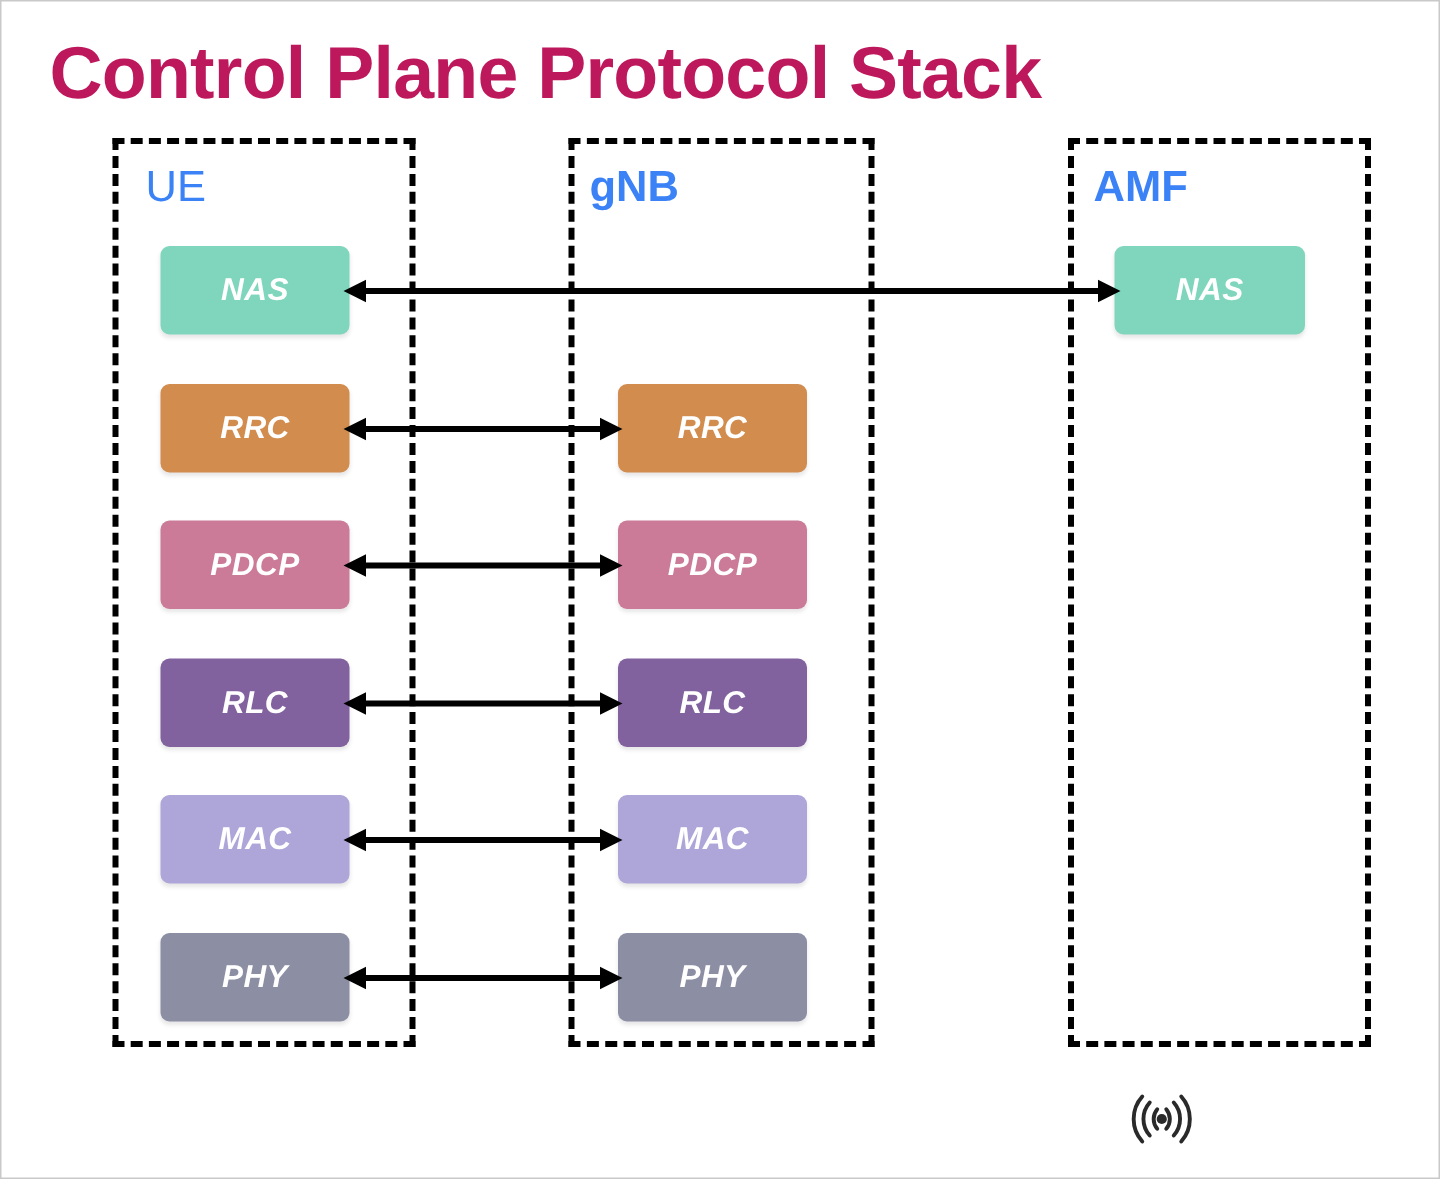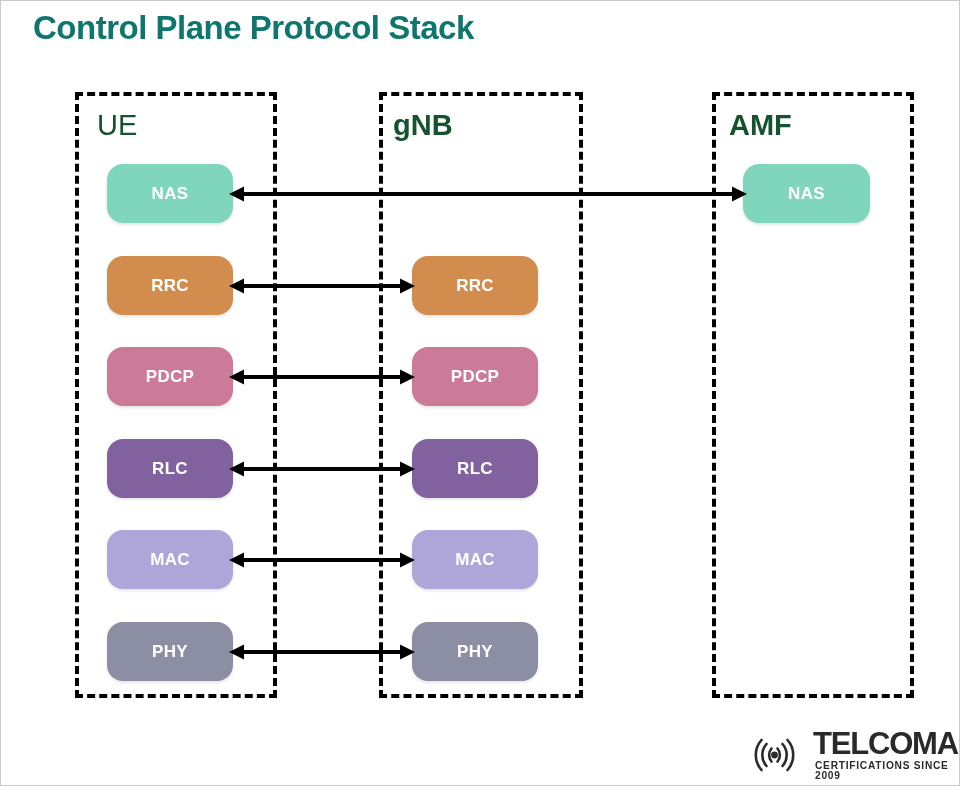--- a/index.html
+++ b/index.html
@@ -17,56 +17,57 @@
     background: #ffffff;
     border: 1px solid #c9c9c9;
     box-sizing: border-box;
     overflow: hidden;
   }
 
   
   #page-title {
     position: absolute;
     left: 32px;
-    top: 8px;
-    font-size: 33px;
-    font-weight: bold;
-    color: #0f766e;
+    top: 20px;
+    font-size: 49px;
+    font-weight: bold;
+    color: #be185d;
     letter-spacing: -0.5px;
     white-space: nowrap;
   }
 
   
   .node-container {
     position: absolute;
     border: 4px dashed #000000;
     box-sizing: border-box;
     background: transparent;
   }
   .node-label {
     position: absolute;
     font-size: 29px;
     font-weight: normal;
-    color: #14532d;
+    color: #3b82f6;
     white-space: nowrap;
   }
 
   
   .layer-box {
     position: absolute;
-    border-radius: 16px;
+    border-radius: 6px;
     display: flex;
     align-items: center;
     justify-content: center;
     color: #ffffff;
-    font-size: 17px;
+    font-size: 21px;
     font-weight: bold;
     box-sizing: border-box;
     box-shadow: 0 2px 3px rgba(0,0,0,0.10);
     letter-spacing: 0.3px;
+    font-style: italic;
   }
 
   
   .arrow {
     position: absolute;
     height: 22px;
     pointer-events: none;
   }
   .arrow svg { display: block; overflow: visible; }
 
@@ -185,19 +186,15 @@
           <path d="M24.5 11.5 A 10 10 0 0 1 24.5 24.5"></path>
           <path d="M18.5 11.5 A 10 10 0 0 0 18.5 24.5"></path>
           <path d="M29.5 7 A 16.5 16.5 0 0 1 29.5 29"></path>
           <path d="M13.5 7 A 16.5 16.5 0 0 0 13.5 29"></path>
           <path d="M34.5 3 A 22.5 22.5 0 0 1 34.5 33"></path>
           <path d="M8.5 3 A 22.5 22.5 0 0 0 8.5 33"></path>
         </g>
         <circle cx="21.5" cy="18" r="3.4" fill="#2a2a2a"></circle>
       </svg>
     </span>
-    <span id="logo-text-wrap">
-      <span id="logo-wordmark">TELCOMA</span>
-      <span id="logo-tagline">CERTIFICATIONS SINCE 2009</span>
-    </span>
   </div>
 
 </div>
 
 </body></html>

